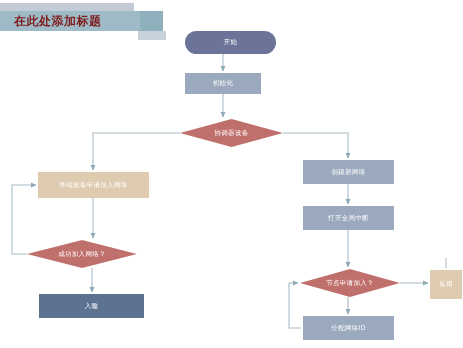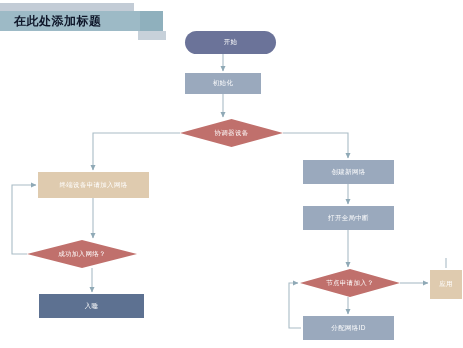--- a/index.html
+++ b/index.html
@@ -20,21 +20,21 @@
   .banner-main{
     position:absolute;left:0;top:11px;width:163px;height:20px;
     background:#8fb0bd;
   }
   .banner-mid{
     position:absolute;left:0;top:11px;width:140px;height:20px;
     background:#9dbac6;
   }
   .banner-title{
     position:absolute;left:14px;top:13px;width:140px;height:17px;
-    color:#0f172a;font-size:12px;font-weight:bold;line-height:17px;
+    color:#7f1d1d;font-size:12px;font-weight:bold;line-height:17px;
     letter-spacing:0.5px;white-space:nowrap;
   }
   .banner-shadow{
     position:absolute;left:138px;top:31px;width:28px;height:9px;
     background:#c7d1da;
   }
 
   
   .node{position:absolute;box-sizing:border-box;
         display:flex;align-items:center;justify-content:center;

